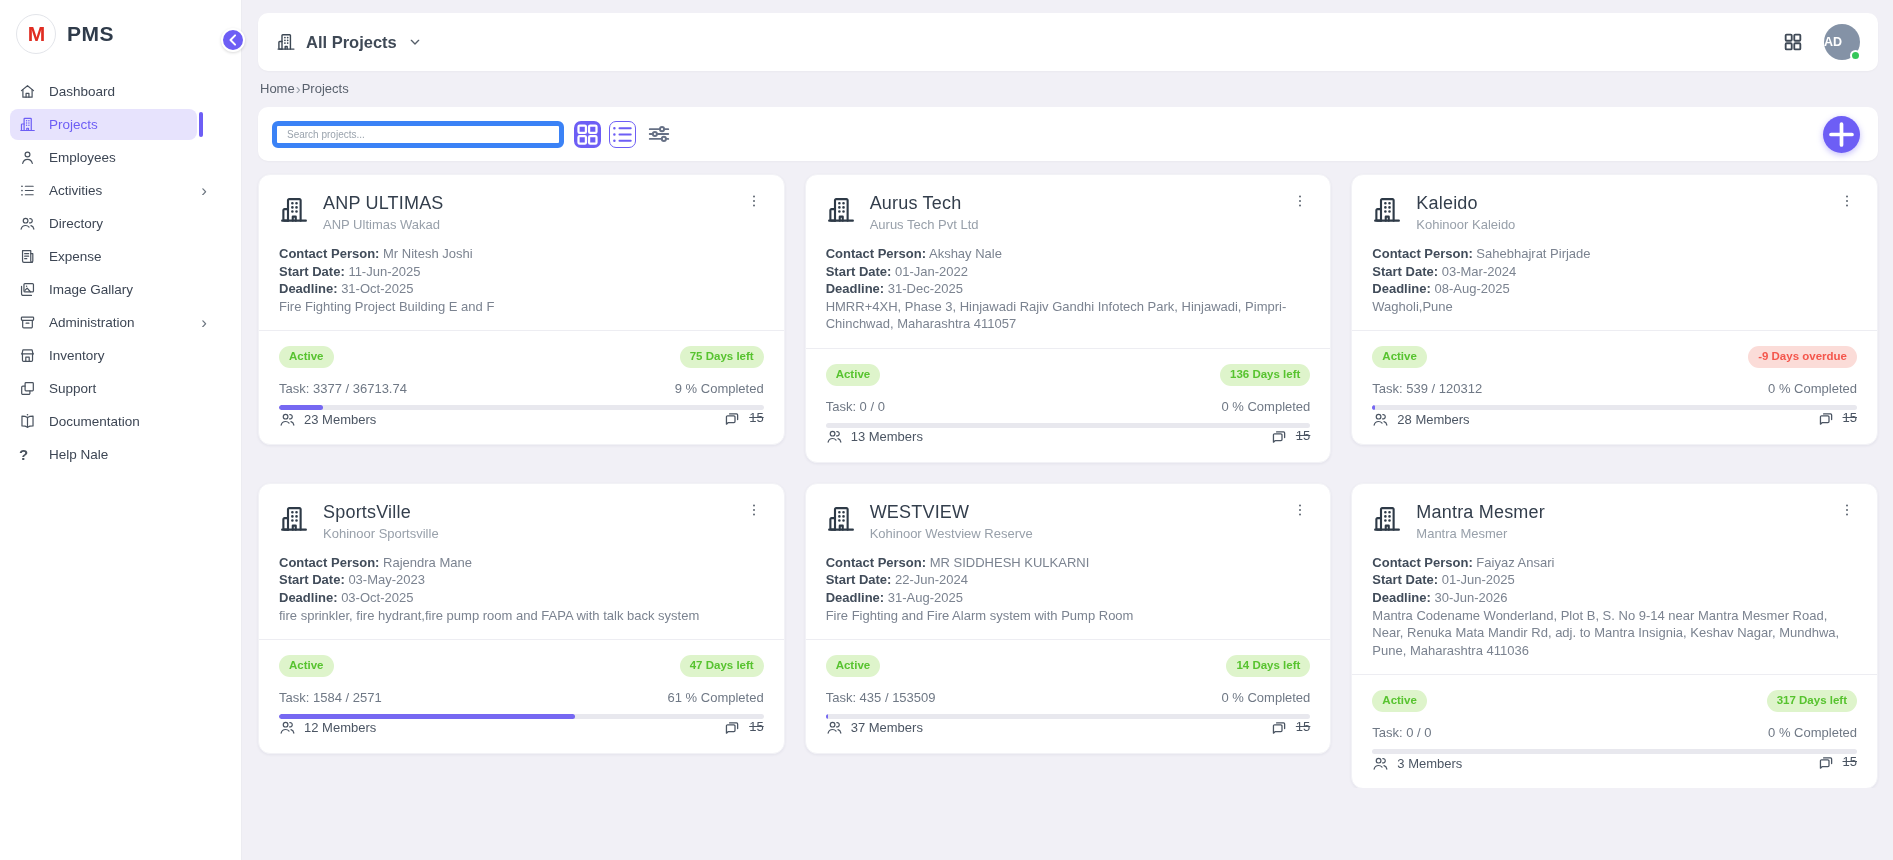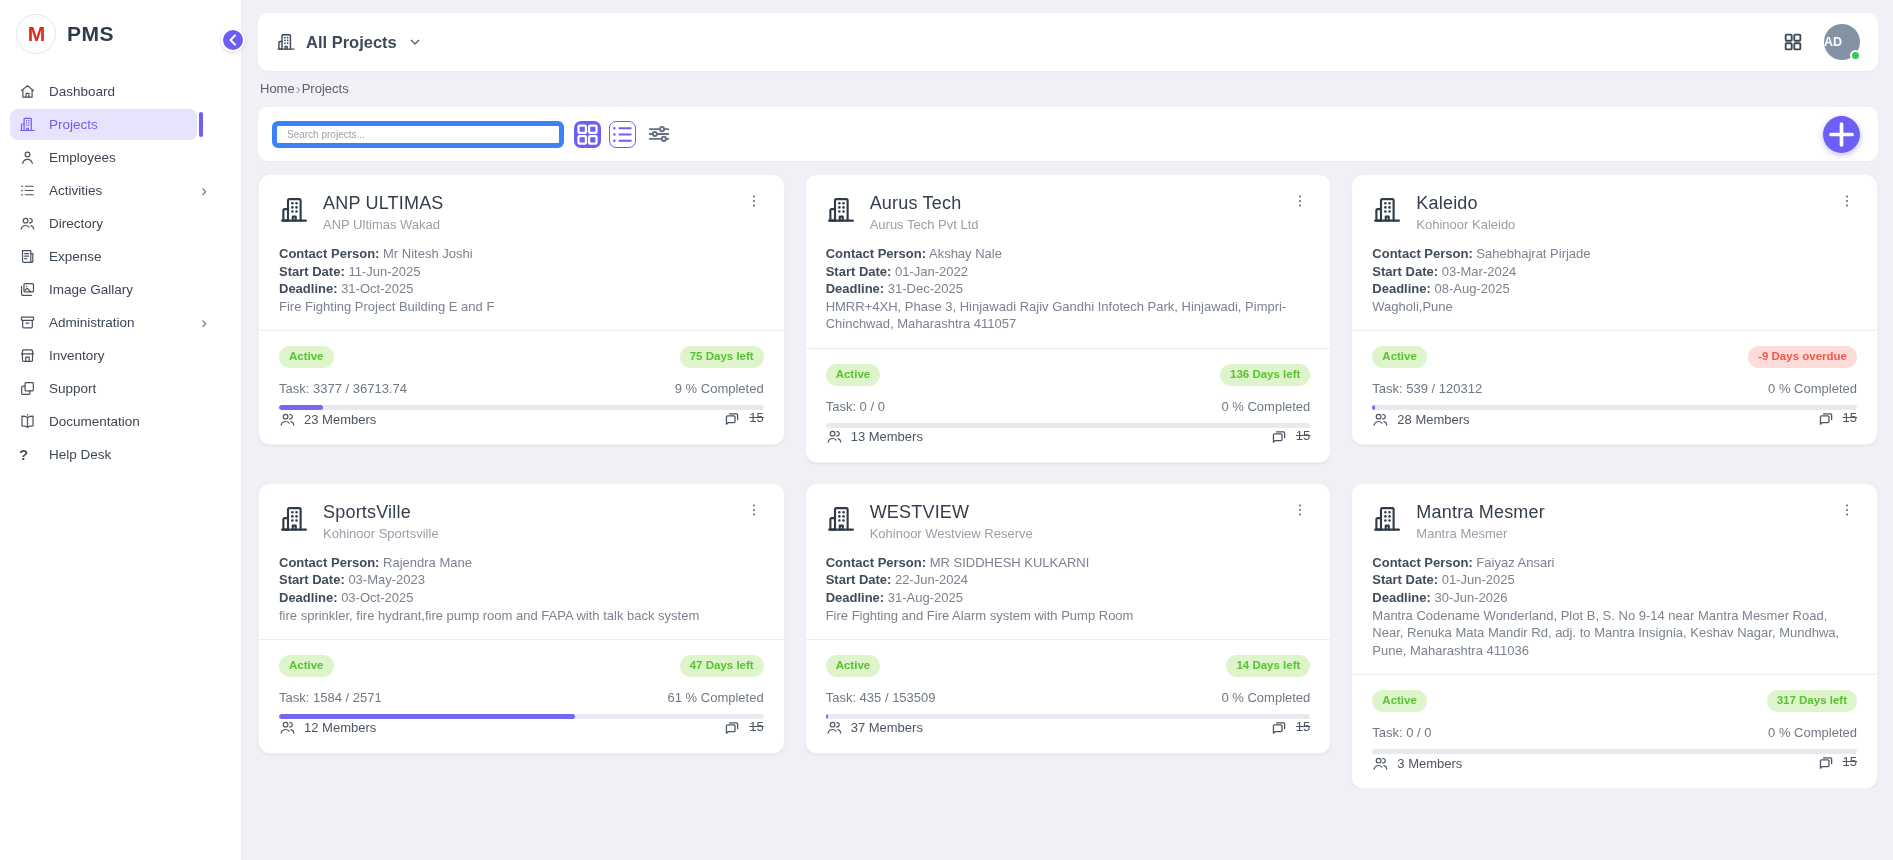--- a/index.html
+++ b/index.html
@@ -221,21 +221,21 @@
             <circle cx="12" cy="2.4" r="1.1" fill="currentColor" stroke="none"></circle>
           </svg>
         </span>
     <span class="nav-label">Documentation</span>
 
   </div>
       <div class="nav-item">
     <span class="nav-icon">
           <span class="q">?</span>
         </span>
-    <span class="nav-label">Help Desk</span>
+    <span class="nav-label">Help Nale</span>
 
   </div>
     </nav>
 </aside>
 
 <button class="collapse-btn">
   <span class="icn">
       <svg viewBox="0 0 24 24" fill="none" stroke="currentColor" stroke-width="2.4" stroke-linecap="round" stroke-linejoin="round">
         <path d="M14.5 6.5 9 12l5.5 5.5"></path>
       </svg>

